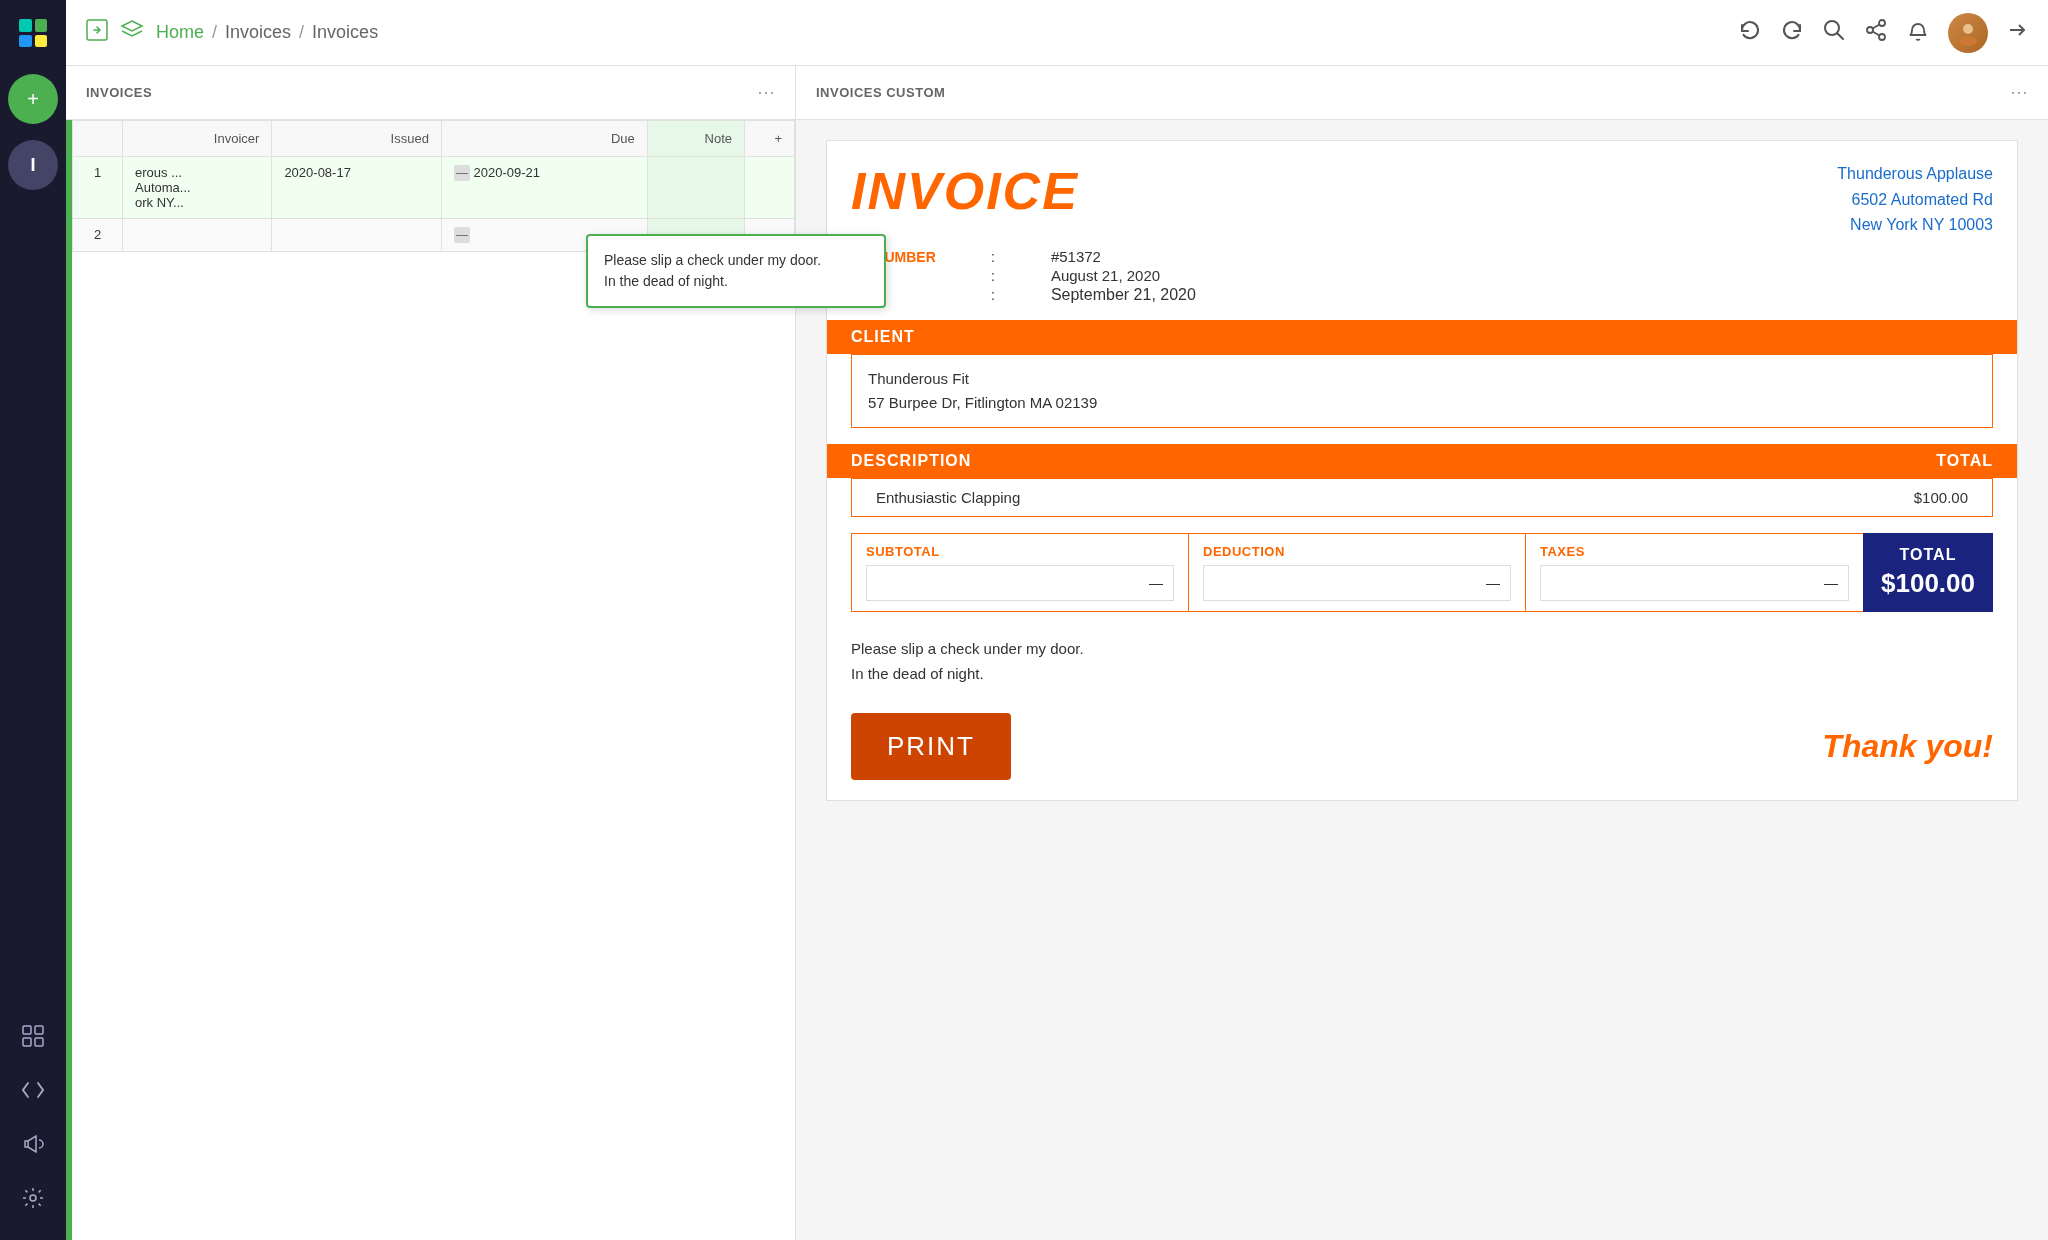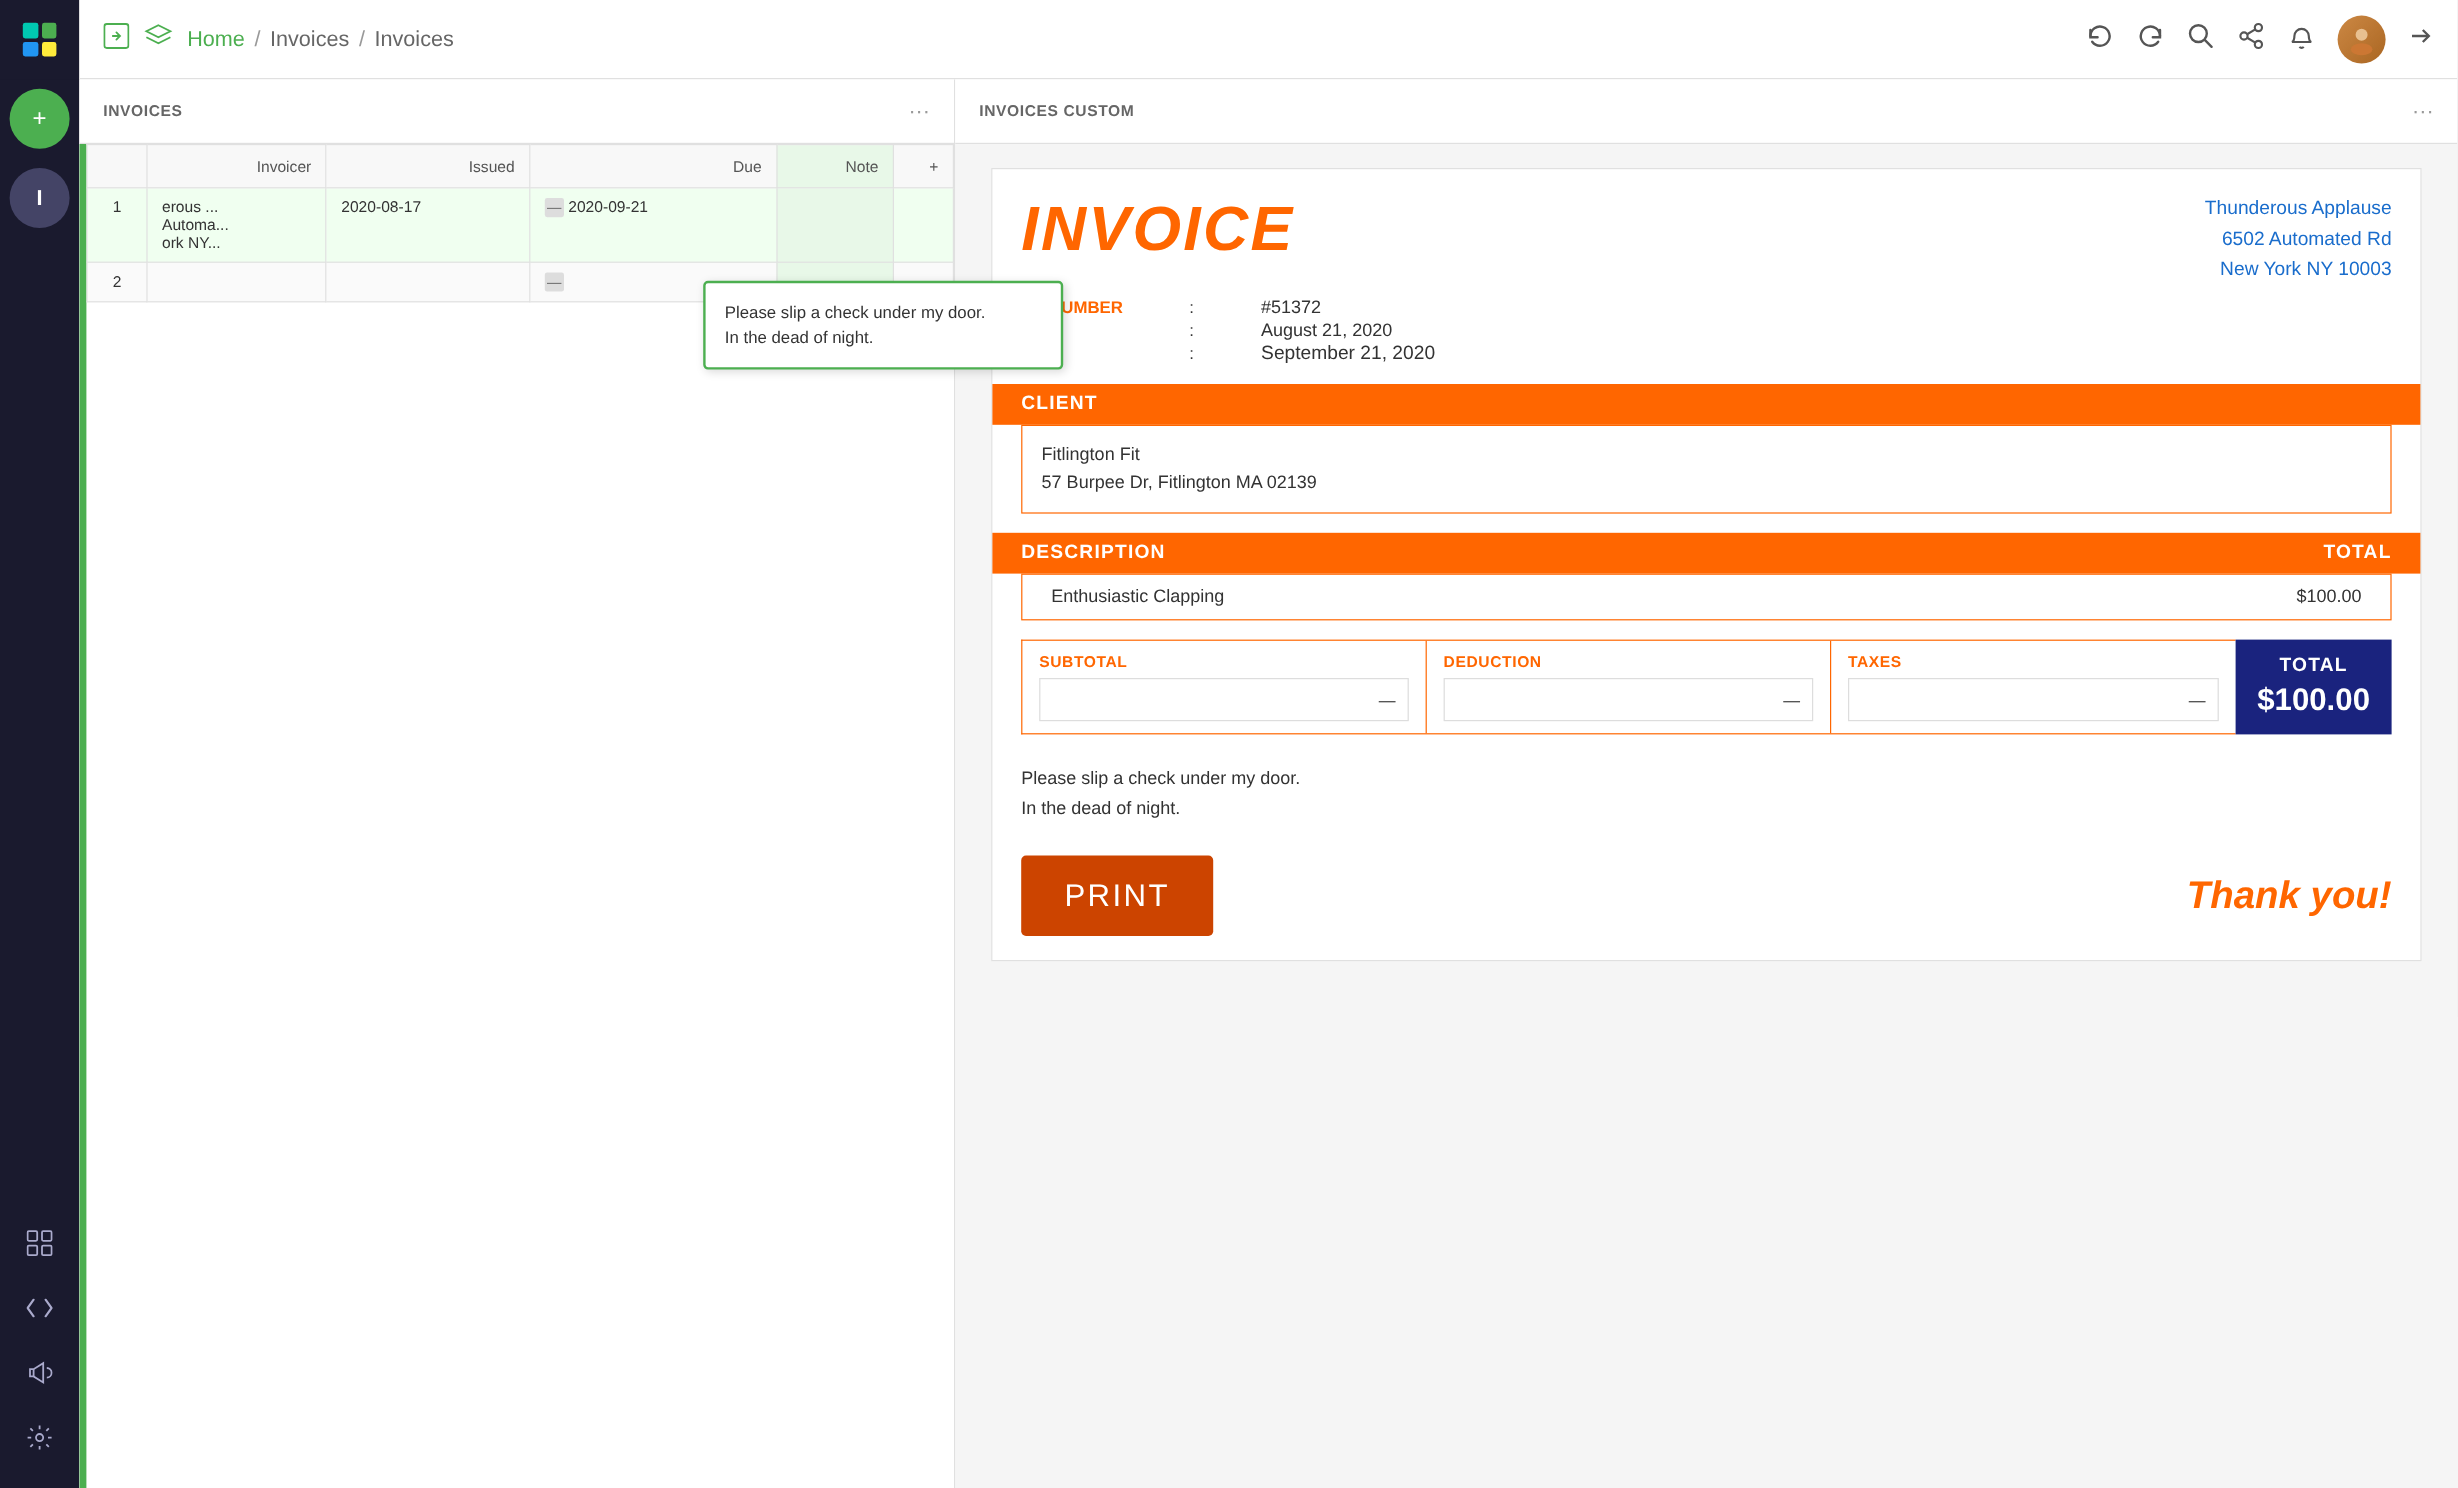--- a/index.html
+++ b/index.html
@@ -581,21 +581,21 @@
             </div>
             <div class="invoice-meta-row meta-due">
               <span class="meta-label" style="font-weight:700;">DUE</span>
               <span class="meta-colon">:</span>
               <span class="meta-value" style="font-size:16px;">September 21, 2020</span>
             </div>
           </div>
 
           <div class="invoice-section-header">CLIENT</div>
           <div class="invoice-section-body">
-            <div>Fitlington Fit</div>
+            <div>Thunderous Fit</div>
             <div>57 Burpee Dr, Fitlington MA 02139</div>
           </div>
 
           <div class="invoice-desc-header">
             <span>DESCRIPTION</span>
             <span>TOTAL</span>
           </div>
           <div class="invoice-desc-row">
             <span>Enthusiastic Clapping</span>
             <span>$100.00</span>

